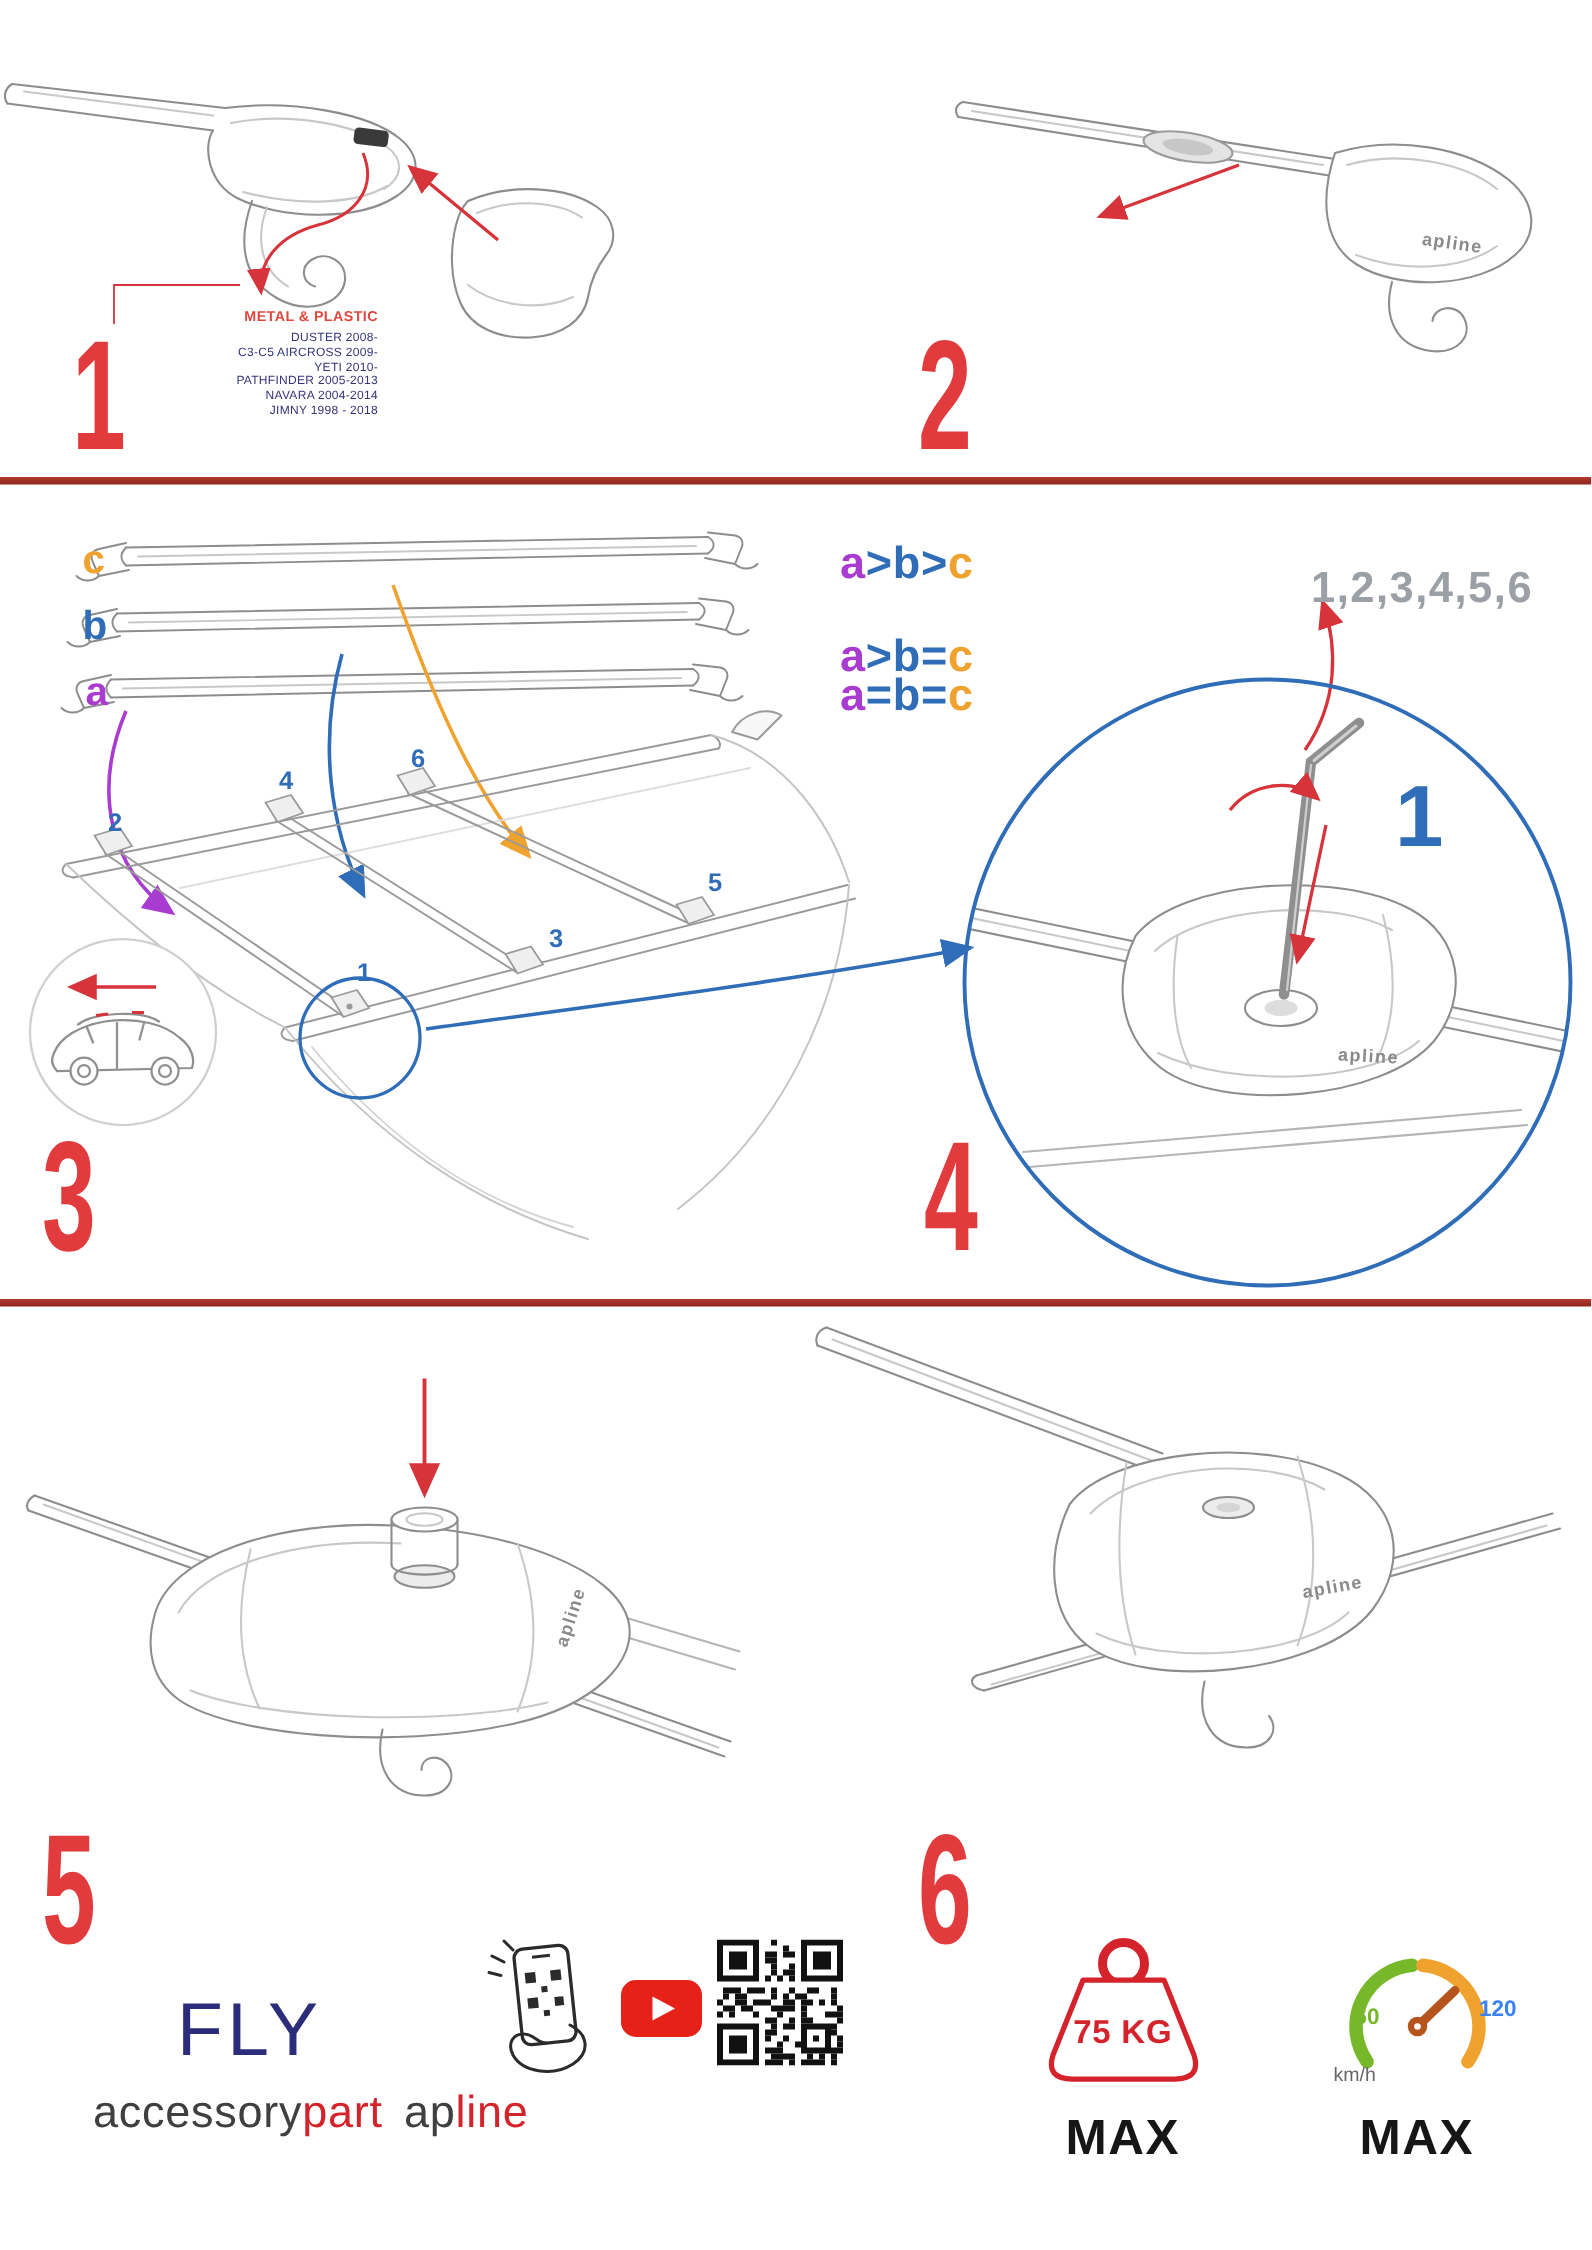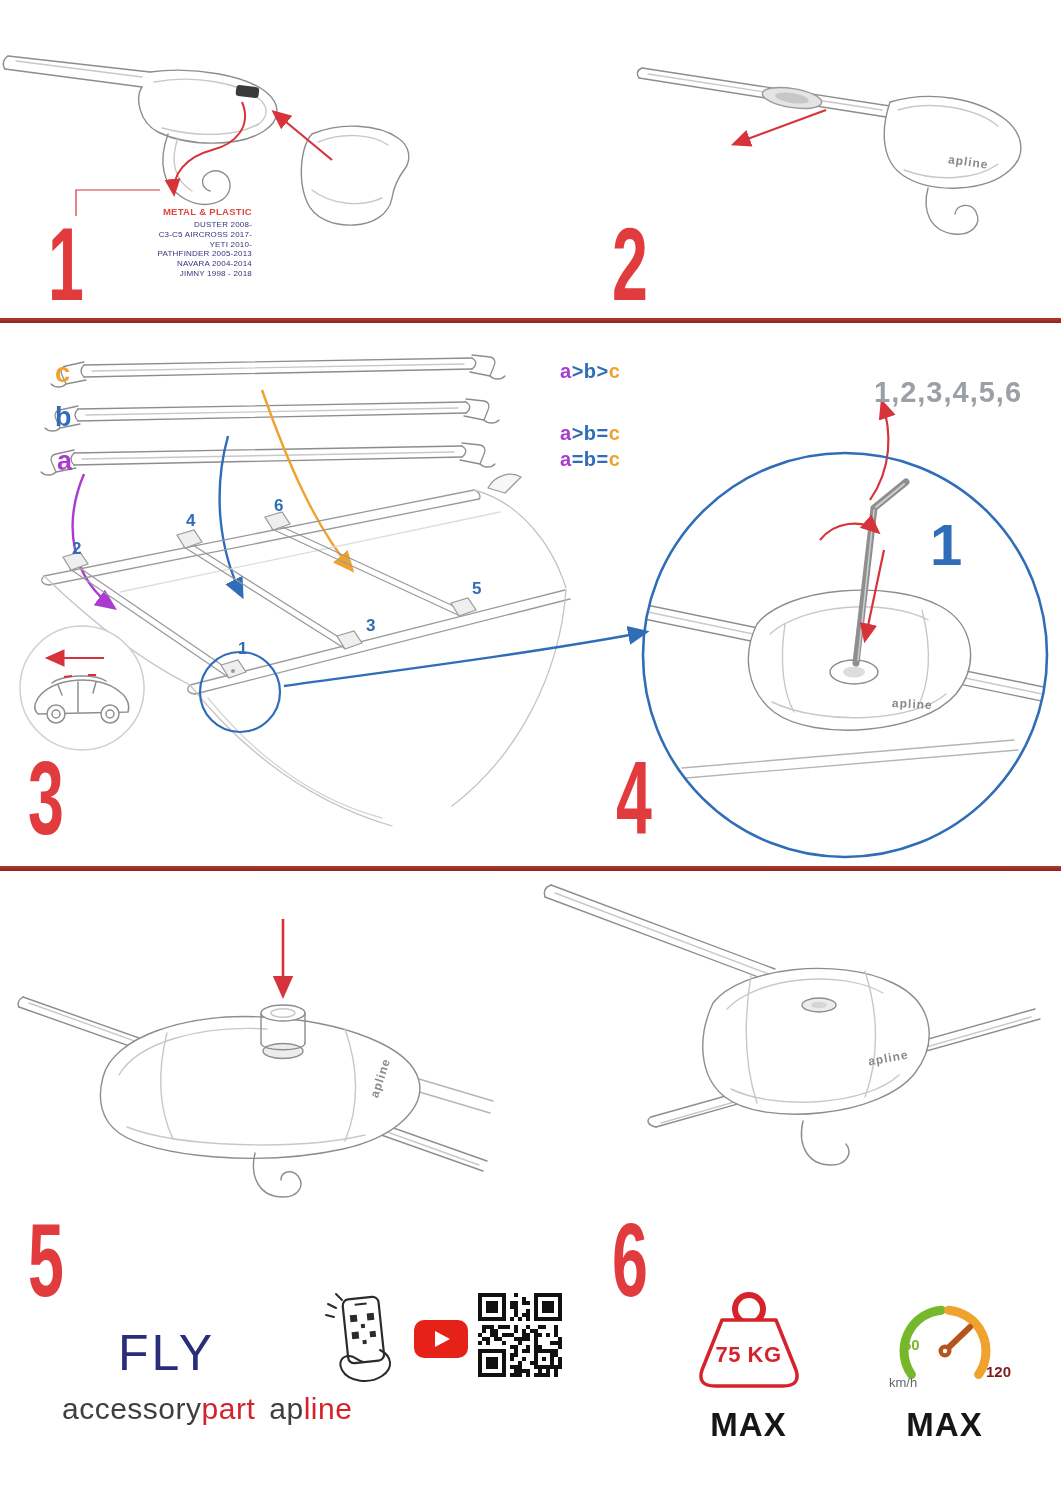--- a/index.html
+++ b/index.html
@@ -13,21 +13,21 @@
 
   .step-num { position:absolute; color:#e23b3d; font-weight:700; font-size:104px;
               line-height:0.82; letter-spacing:-3px; transform:scaleX(0.62);
               transform-origin:left top; }
 
   .step1-text { position:absolute; left:120px; top:206px; width:132px; text-align:right; }
   .material { color:#e0483f; font-size:9.5px; font-weight:700; letter-spacing:.3px; margin-bottom:3px; }
   .model-line { color:#33347c; font-size:8px; line-height:9.8px; font-weight:500; letter-spacing:.2px; }
 
   .bar-label { position:absolute; font-size:27px; font-weight:700; line-height:1; }
-  .formula { position:absolute; font-size:20px; font-weight:700; letter-spacing:.5px; line-height:1; }
+  .formula { position:absolute; font-size:30px; font-weight:700; letter-spacing:.5px; line-height:1; }
   .roof-num { position:absolute; color:#2f6db8; font-size:17px; font-weight:700; line-height:1; }
 
   .seq { position:absolute; left:874px; top:378px; color:#9aa0a6; font-size:29px;
          font-weight:700; letter-spacing:1px; line-height:1; }
   .highlight-num { position:absolute; left:930px; top:516px; color:#2f6db8;
                    font-size:58px; font-weight:700; line-height:1; }
 
   .part-logo { position:absolute; font-size:12px; font-weight:700; color:#8a8a8a;
                letter-spacing:1px; line-height:1; }
 
@@ -41,21 +41,21 @@
 
   .kg { position:absolute; left:686px; top:1342px; width:125px; text-align:center;
         color:#d5232b; font-size:22px; font-weight:700; letter-spacing:.5px; }
   .max { position:absolute; width:125px; text-align:center; color:#161616;
          font-size:33px; font-weight:700; letter-spacing:1px; line-height:1; }
   .max-weight { left:686px; top:1408px; }
   .max-speed { left:882px; top:1408px; }
 
   .speed-lbl { position:absolute; font-size:15px; font-weight:700; line-height:1;margin-top:40px; }
   .speed-low { left:903px; top:1297px; color:#76b82a; }
-  .speed-high { left:986px; top:1324px; color:#7f1d1d; }
+  .speed-high { left:986px; top:1292px; color:#3b82f6; }
   .speed-unit { left:889px; top:1376px; color:#666; font-size:13px; font-weight:500;
                 position:absolute; line-height:1; }
 </style>
 </head>
 <body>
 
 <div class="page">
 
   <svg class="abs" style="left:0;top:40px" width="430" height="272" viewBox="0 0 430 272">
     <defs>
@@ -82,21 +82,21 @@
       <path d="M332,120 L274,72" stroke-width="2.2" marker-end="url(#ar1)"></path>
       <path d="M242,62 C252,86 236,104 212,110 C186,117 172,134 174,154" stroke-width="2" marker-end="url(#ar1)"></path>
       <path d="M160,150 L76,150 L76,176" stroke-width="1.2"></path>
     </g>
   </svg>
 
   <div class="step1-text">
     <div class="material">METAL &amp; PLASTIC</div>
     <div>
         <div class="model-line">DUSTER 2008-</div>
-        <div class="model-line">C3-C5 AIRCROSS 2017-</div>
+        <div class="model-line">C3-C5 AIRCROSS 2009-</div>
         <div class="model-line">YETI 2010-</div>
         <div class="model-line">PATHFINDER 2005-2013</div>
         <div class="model-line">NAVARA 2004-2014</div>
         <div class="model-line">JIMNY 1998 - 2018</div>
       </div>
   </div>
 
   <div class="step-num" style="left:48px;top:222px">1</div>
 
   <svg class="abs" style="left:630px;top:48px" width="422" height="232" viewBox="0 0 422 232">

